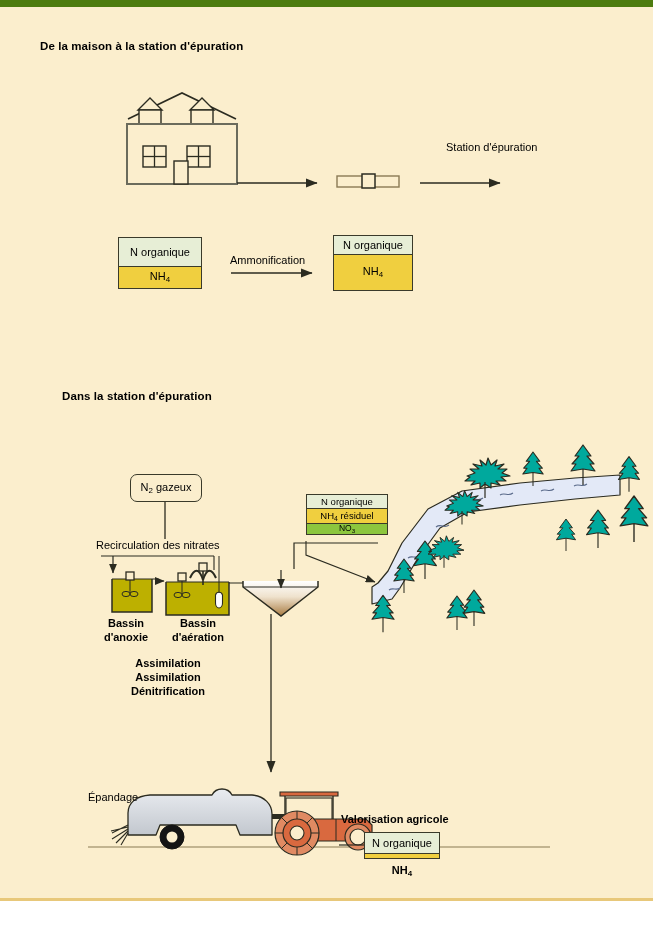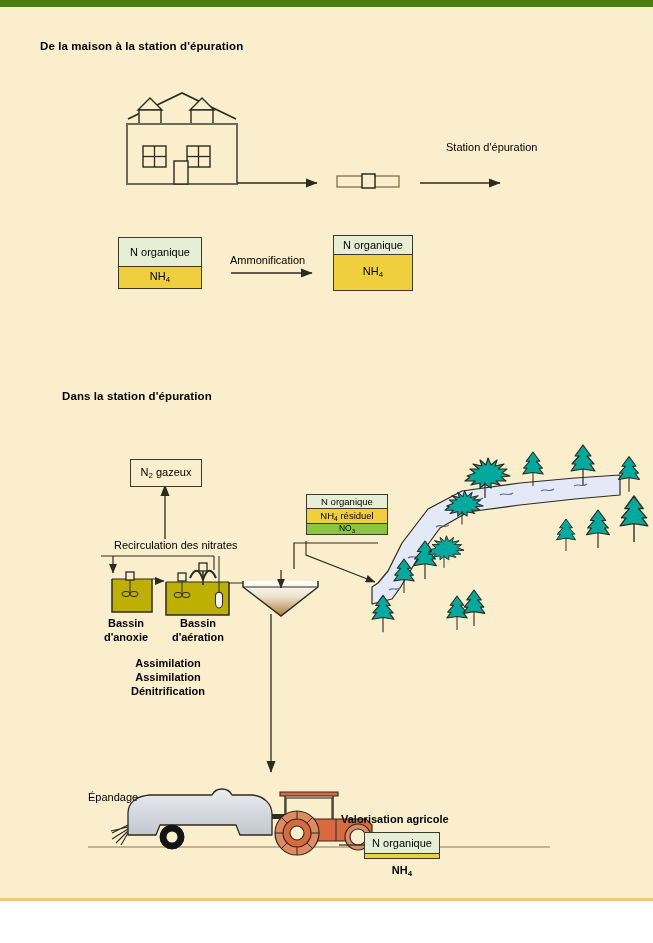--- a/index.html
+++ b/index.html
@@ -304,25 +304,25 @@
 
   <div class="plain-label" style="left:230px; top:246px;">Ammonification</div>
 
   <div class="comp-box" style="left:333px; top:228px; width:80px; height:56px;">
     <div class="comp-band band-org" style="height:33%;">N organique</div>
     <div class="comp-band band-nh4 band-sep" style="height:67%;">
       <span class="nolabel">NH<sub>4</sub></span>
     </div>
   </div>
 
-  <div class="comp-box" style="left:130px; top:452px; width:72px; height:28px; background:#fbeecd; display:flex; align-items:center; justify-content:center;">
+  <div class="comp-box" style="left:130px; top:467px; width:72px; height:28px; background:#fbeecd; display:flex; align-items:center; justify-content:center;border-radius:7px;">
     <span class="nolabel">N<sub>2</sub> gazeux</span>
   </div>
 
-  <div class="plain-label" style="left:96px; top:531px;margin-left:18px;">Recirculation des nitrates</div>
+  <div class="plain-label" style="left:96px; top:531px;">Recirculation des nitrates</div>
 
   <div class="plain-label center-label" style="left:98px; top:609px; width:56px;">
     <div>Bassin</div>
     <div>d'anoxie</div>
   </div>
 
   <div class="plain-label center-label" style="left:166px; top:609px; width:64px;">
     <div>Bassin</div>
     <div>d'aération</div>
   </div>

